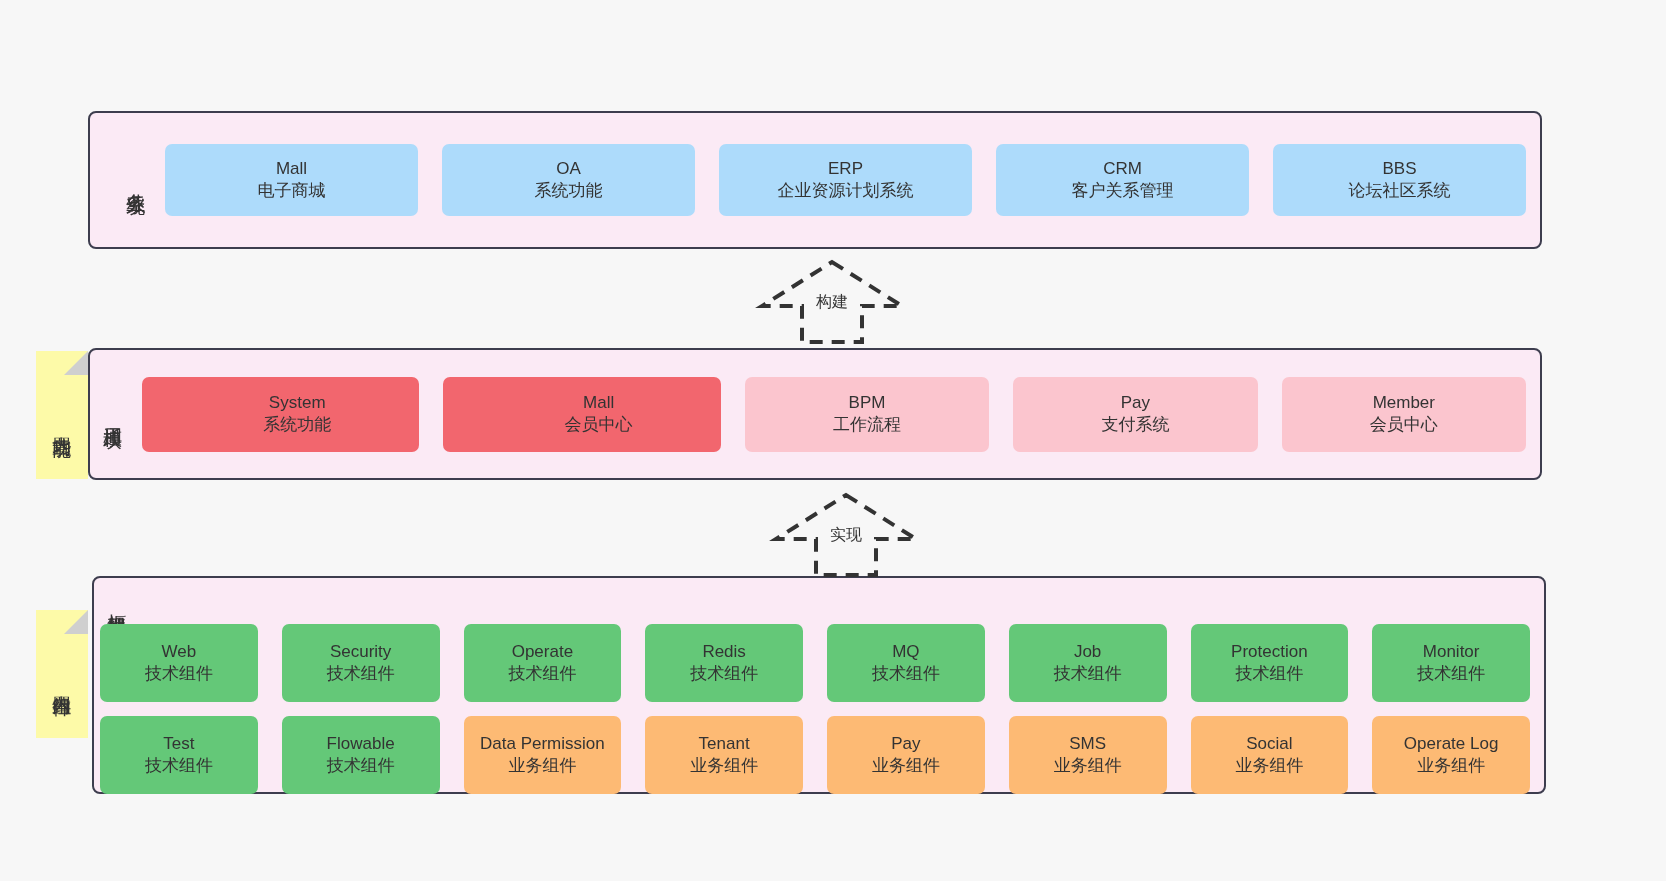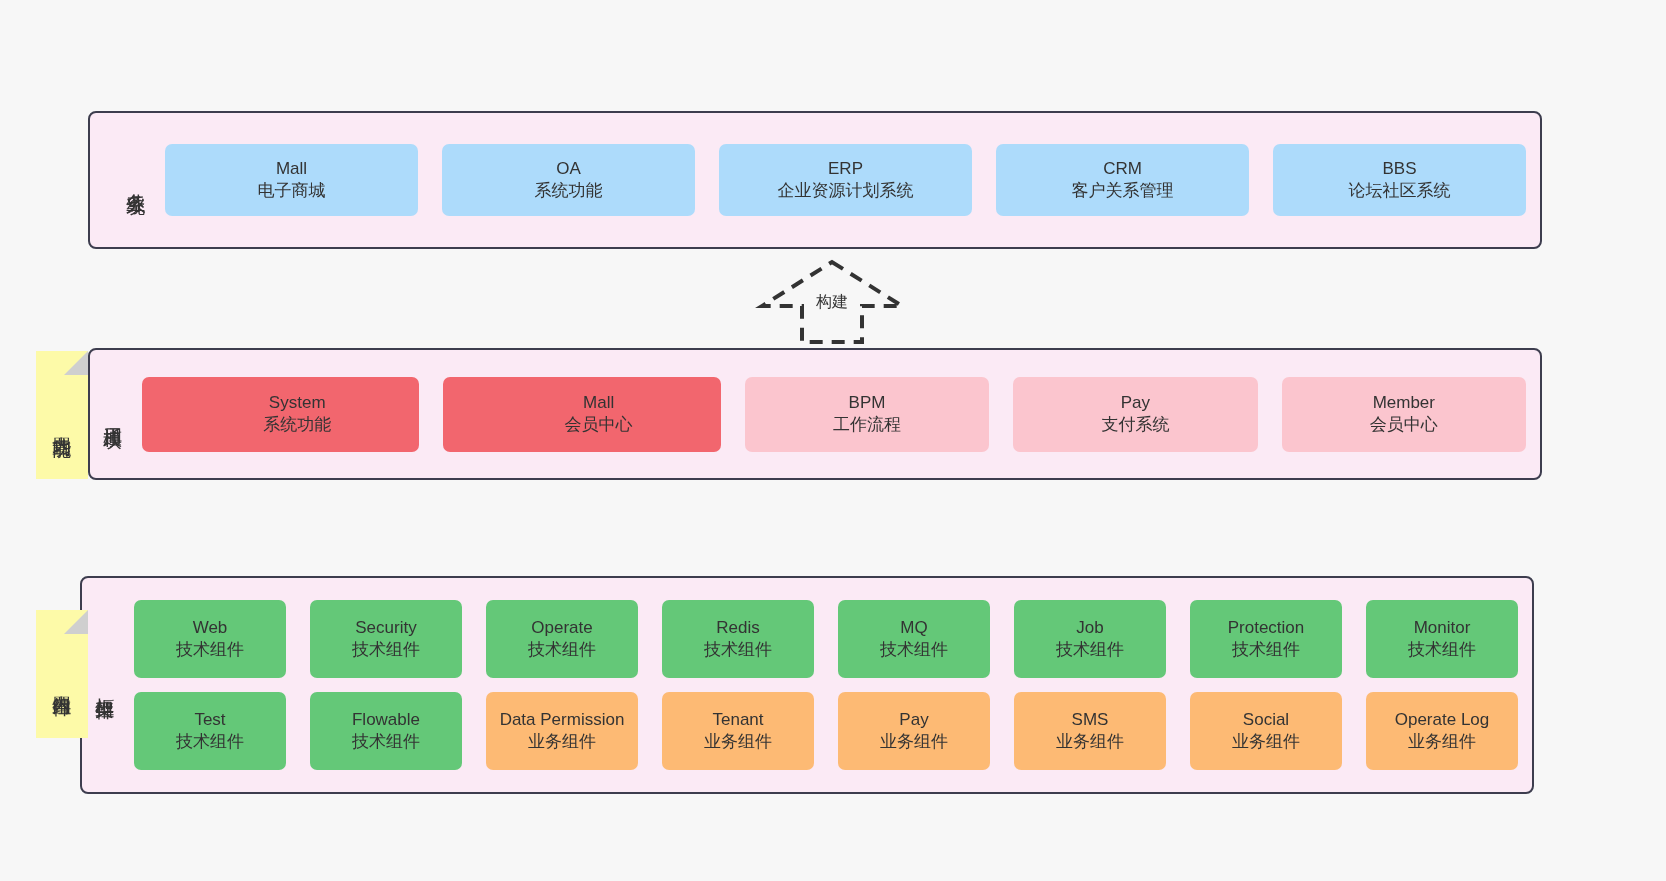--- a/index.html
+++ b/index.html
@@ -85,21 +85,21 @@
   
   .c-blue        { background: #addbfb; }
   .c-red         { background: #f2666e; padding-left: 39px; }
   .c-pink        { background: #fbc5ce; }
   .c-green       { background: #64c878; }
   .c-green-light { background: #fdba74; }
 
   
   #band-business { left: 88px;  top: 111px; width: 1454px; height: 138px; padding-left: 23px; }
   #band-common   { left: 88px;  top: 348px; width: 1454px; height: 132px; }
-  #band-framework{ left: 80px;  top: 576px; width: 1454px; height: 218px; }
+  #band-framework{ left: 92px;  top: 576px; width: 1454px; height: 218px; flex-direction: column; }
 
   #band-business .cell  { height: 72px; }
   #band-common   .cell  { height: 75px; }
   #band-framework .cell { height: 78px; }
 
   
   .note {
     position: absolute;
     box-sizing: border-box;
     width: 52px;
@@ -213,20 +213,26 @@
             <span class="l2">支付系统</span>
           </div>
           <div class="cell c-pink">
             <span class="l1">Member</span>
             <span class="l2">会员中心</span>
           </div>
         </div>
       </div>
   </div>
 
+  <div class="arrow" id="arrow-impl">
+    <svg width="160" height="86" viewBox="0 0 160 86" aria-hidden="true">
+      <path d="M 80 4 L 150 48 L 110 48 L 110 84 L 50 84 L 50 48 L 10 48 Z" fill="none" stroke="#333333" stroke-width="4" stroke-dasharray="13 9" stroke-linejoin="miter"></path>
+    </svg>
+    <div class="arrow-label">实现</div>
+  </div>
 
   <div class="note" id="note-framework">
     <span>内置组件</span>
   </div>
   <div class="band" id="band-framework">
     <div class="band-label">框架组件</div>
     <div class="band-body">
         <div class="row">
           <div class="cell c-green">
             <span class="l1">Web</span>

